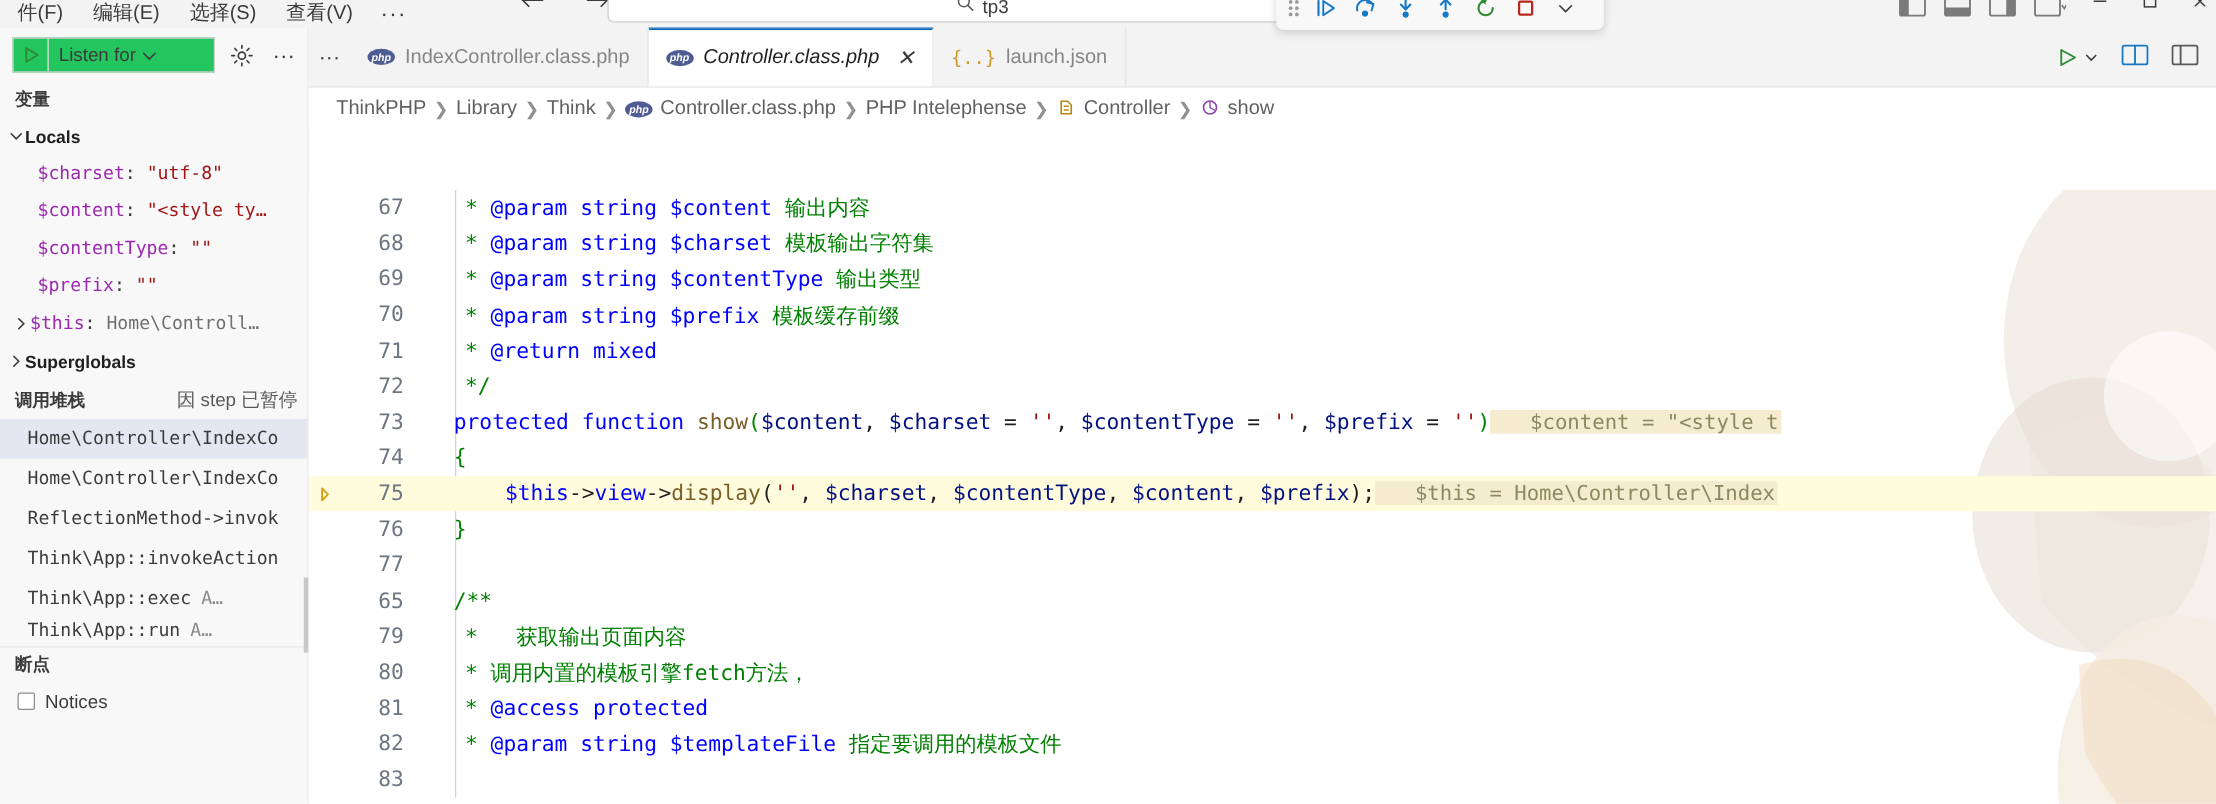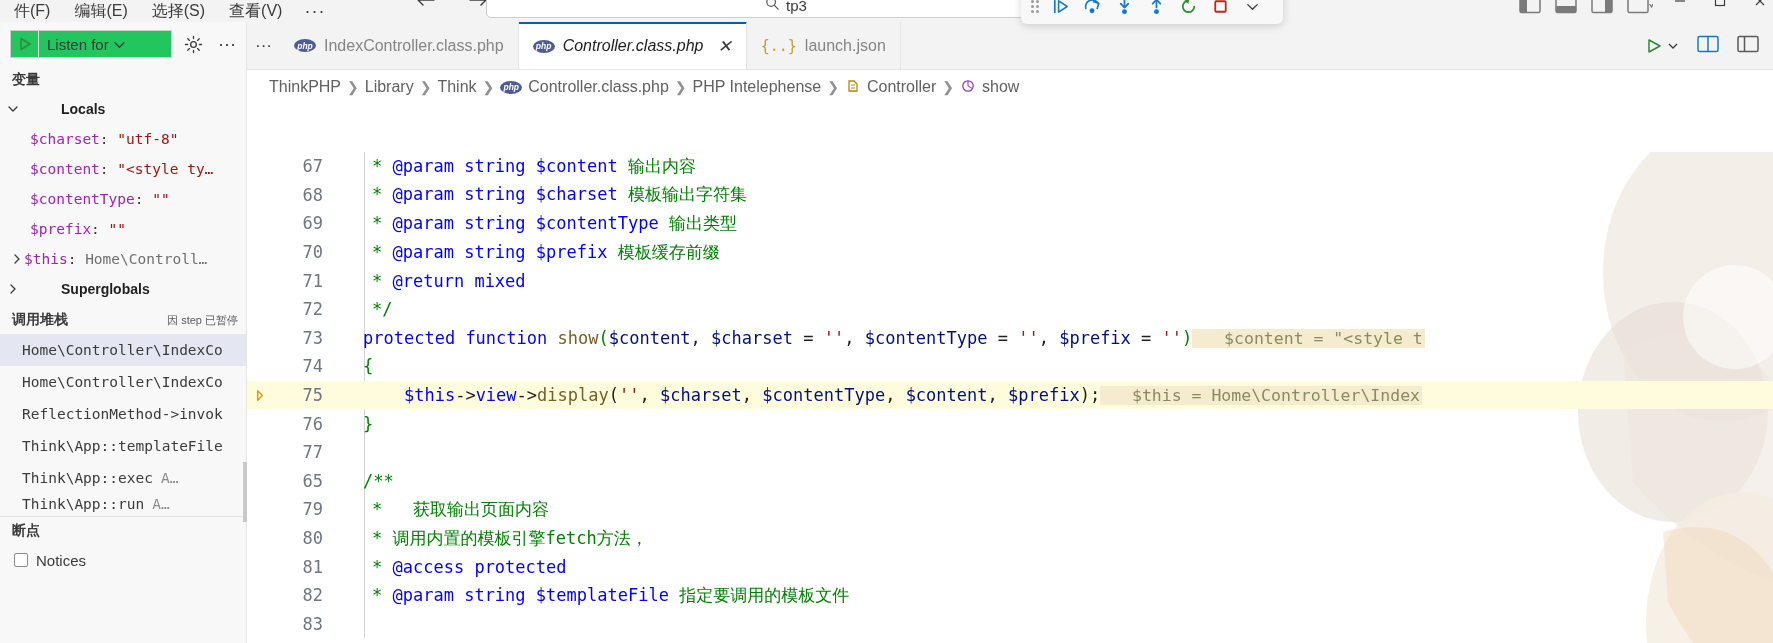--- a/index.html
+++ b/index.html
@@ -86,29 +86,29 @@
     display: flex; align-items: center; gap: 4px; flex: 1;
   }
   .gear, .dots3 { width: 26px; display:flex; align-items:center; justify-content:center; cursor:pointer; }
   .dots3 { font-size: 18px; color: #3b3b3b; }
 
   .sec-header {
     font-size: 14px; font-weight: bold; color: #3b3b3b;
     padding: 5px 0 5px 12px; display: flex; align-items: center;
     justify-content: space-between; padding-right: 8px;
   }
-  .sec-header .sub { font-weight: normal; font-size: 11px; color: #5a5a5a; }
+  .sec-header .sub { font-weight: normal; font-size: 15px; color: #5a5a5a; }
 
   .tree-row {
     display: flex; align-items: center; height: 30px;
     font-family: "DejaVu Sans Mono", monospace; font-size: 14.5px;
     white-space: nowrap; overflow: hidden; cursor: pointer;
   }
   .tw { width: 14px; display:flex; align-items:center; justify-content:center; flex:0 0 14px; color:#3b3b3b; }
-  .grp-label { font-family: "Liberation Sans", sans-serif; font-weight: bold; font-size: 14px; color:#1f1f1f;margin-left:41px; }
+  .grp-label { font-family: "Liberation Sans", sans-serif; font-weight: bold; font-size: 14px; color:#1f1f1f; }
   .var-name { color: #9c27b0; }
   .var-sep { color: #3b3b3b; }
   .var-val-str { color: #a31515; }
   .var-val-obj { color: #6f6f6f; }
 
   .stack-list { flex: 0 0 auto; overflow: hidden; }
   .stack-row {
     height: 32px; display: flex; align-items: center; padding-left: 22px;
     font-family: "DejaVu Sans Mono", monospace; font-size: 14.5px; color: #3b3b3b;
     white-space: nowrap; overflow: hidden; cursor: pointer;
@@ -448,21 +448,21 @@
       <div class="stack-row sel">
         <span>Home\Controller\IndexCo</span>
       </div>
       <div class="stack-row">
         <span>Home\Controller\IndexCo</span>
       </div>
       <div class="stack-row">
         <span>ReflectionMethod-&gt;invok</span>
       </div>
       <div class="stack-row">
-        <span>Think\App::templateFile</span>
+        <span>Think\App::invokeAction</span>
       </div>
       <div class="stack-row">
         <span>Think\App::exec</span>
         <span class="dim">A…</span>
       </div>
       <div class="stack-row" style="height:20px;overflow:hidden;">
         <span>Think\App::run</span>
         <span class="dim">A…</span>
       </div>
     </div>

